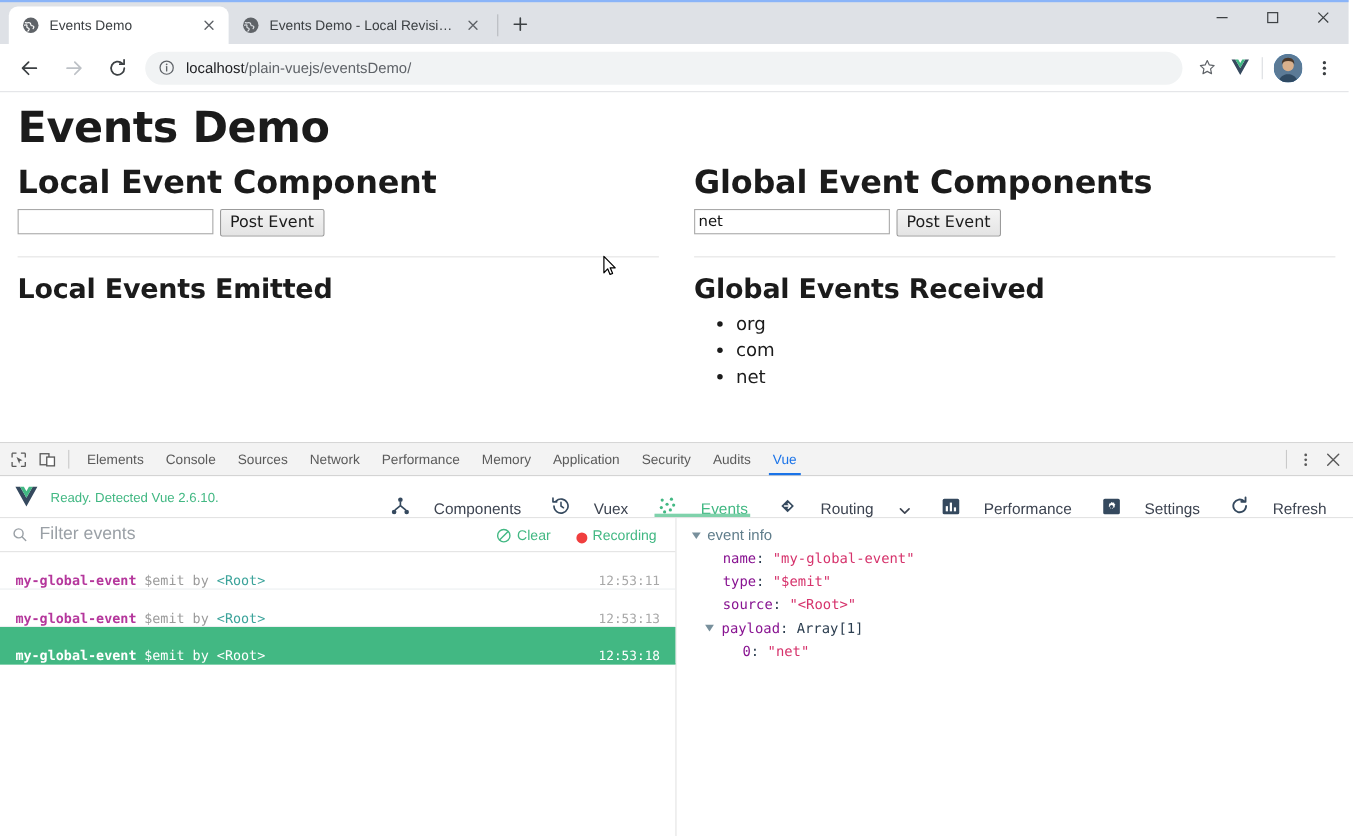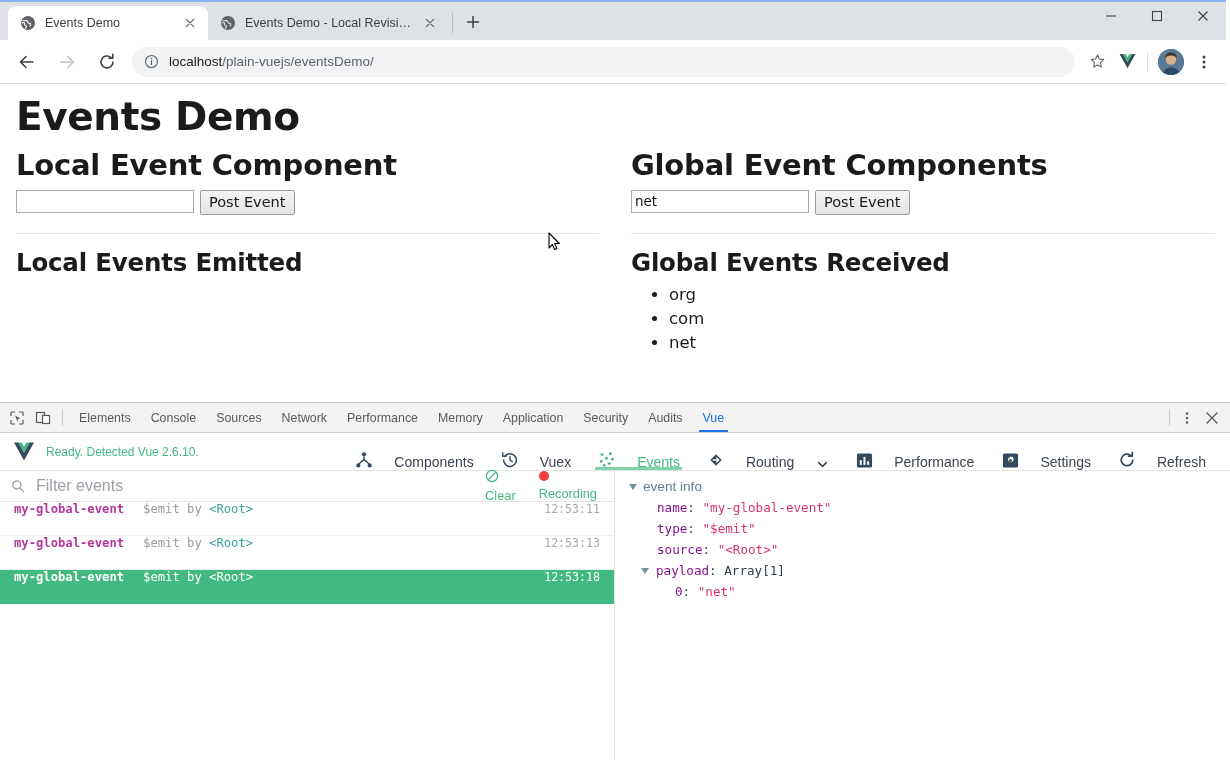--- a/index.html
+++ b/index.html
@@ -152,27 +152,27 @@
   .filterbar {
     height:31px; border-bottom:1px solid #e3e3e3; display:flex; align-items:center;
     padding:0 10px; gap:9px;
   }
   .filterbar .searchicon { width:15px;height:15px;flex:0 0 15px;display:flex;align-items:center;justify-content:center; }
   .filterbar input {
     flex:1; border:0; outline:0; font-size:16px; color:#3d4451;
     font-family:"Liberation Sans", sans-serif; background:transparent;
   }
   .filterbar input::placeholder { color:#9aa0a6; }
-  .fbtn { display:flex;align-items:flex-start;gap:5px;font-size:12.8px;color:#42b883;padding:0 7px;flex-direction:column; }
+  .fbtn { display:flex;align-items:flex-end;gap:5px;font-size:12.8px;color:#42b883;padding:0 7px; }
   .reddot { width:10px;height:10px;border-radius:50%;background:#f03e3e;flex:0 0 10px; }
 
   .evrow {
-    height:34px; display:flex; align-items:flex-start; padding:0 14px;
+    height:34px; display:flex; align-items:flex-end; padding:0 14px;
     border-bottom:1px solid #eceff1; font-family:"DejaVu Sans Mono", monospace;
-    font-size:12.2px; gap:12px;
+    font-size:12.2px; gap:0;
   }
   .evrow .ename { color:#b5379c; font-weight:bold; }
   .evrow .emeta { color:#9b9b9b; margin-left:7px; }
   .evrow .esrc { color:#3ba39a; }
   .evrow .etime { margin-left:auto; color:#a8a8a8; font-size:11.6px; }
   .evrow.selected { background:#42b883; border-bottom-color:#42b883; }
   .evrow.selected .ename,
   .evrow.selected .emeta,
   .evrow.selected .esrc,
   .evrow.selected .etime { color:#ffffff; }

